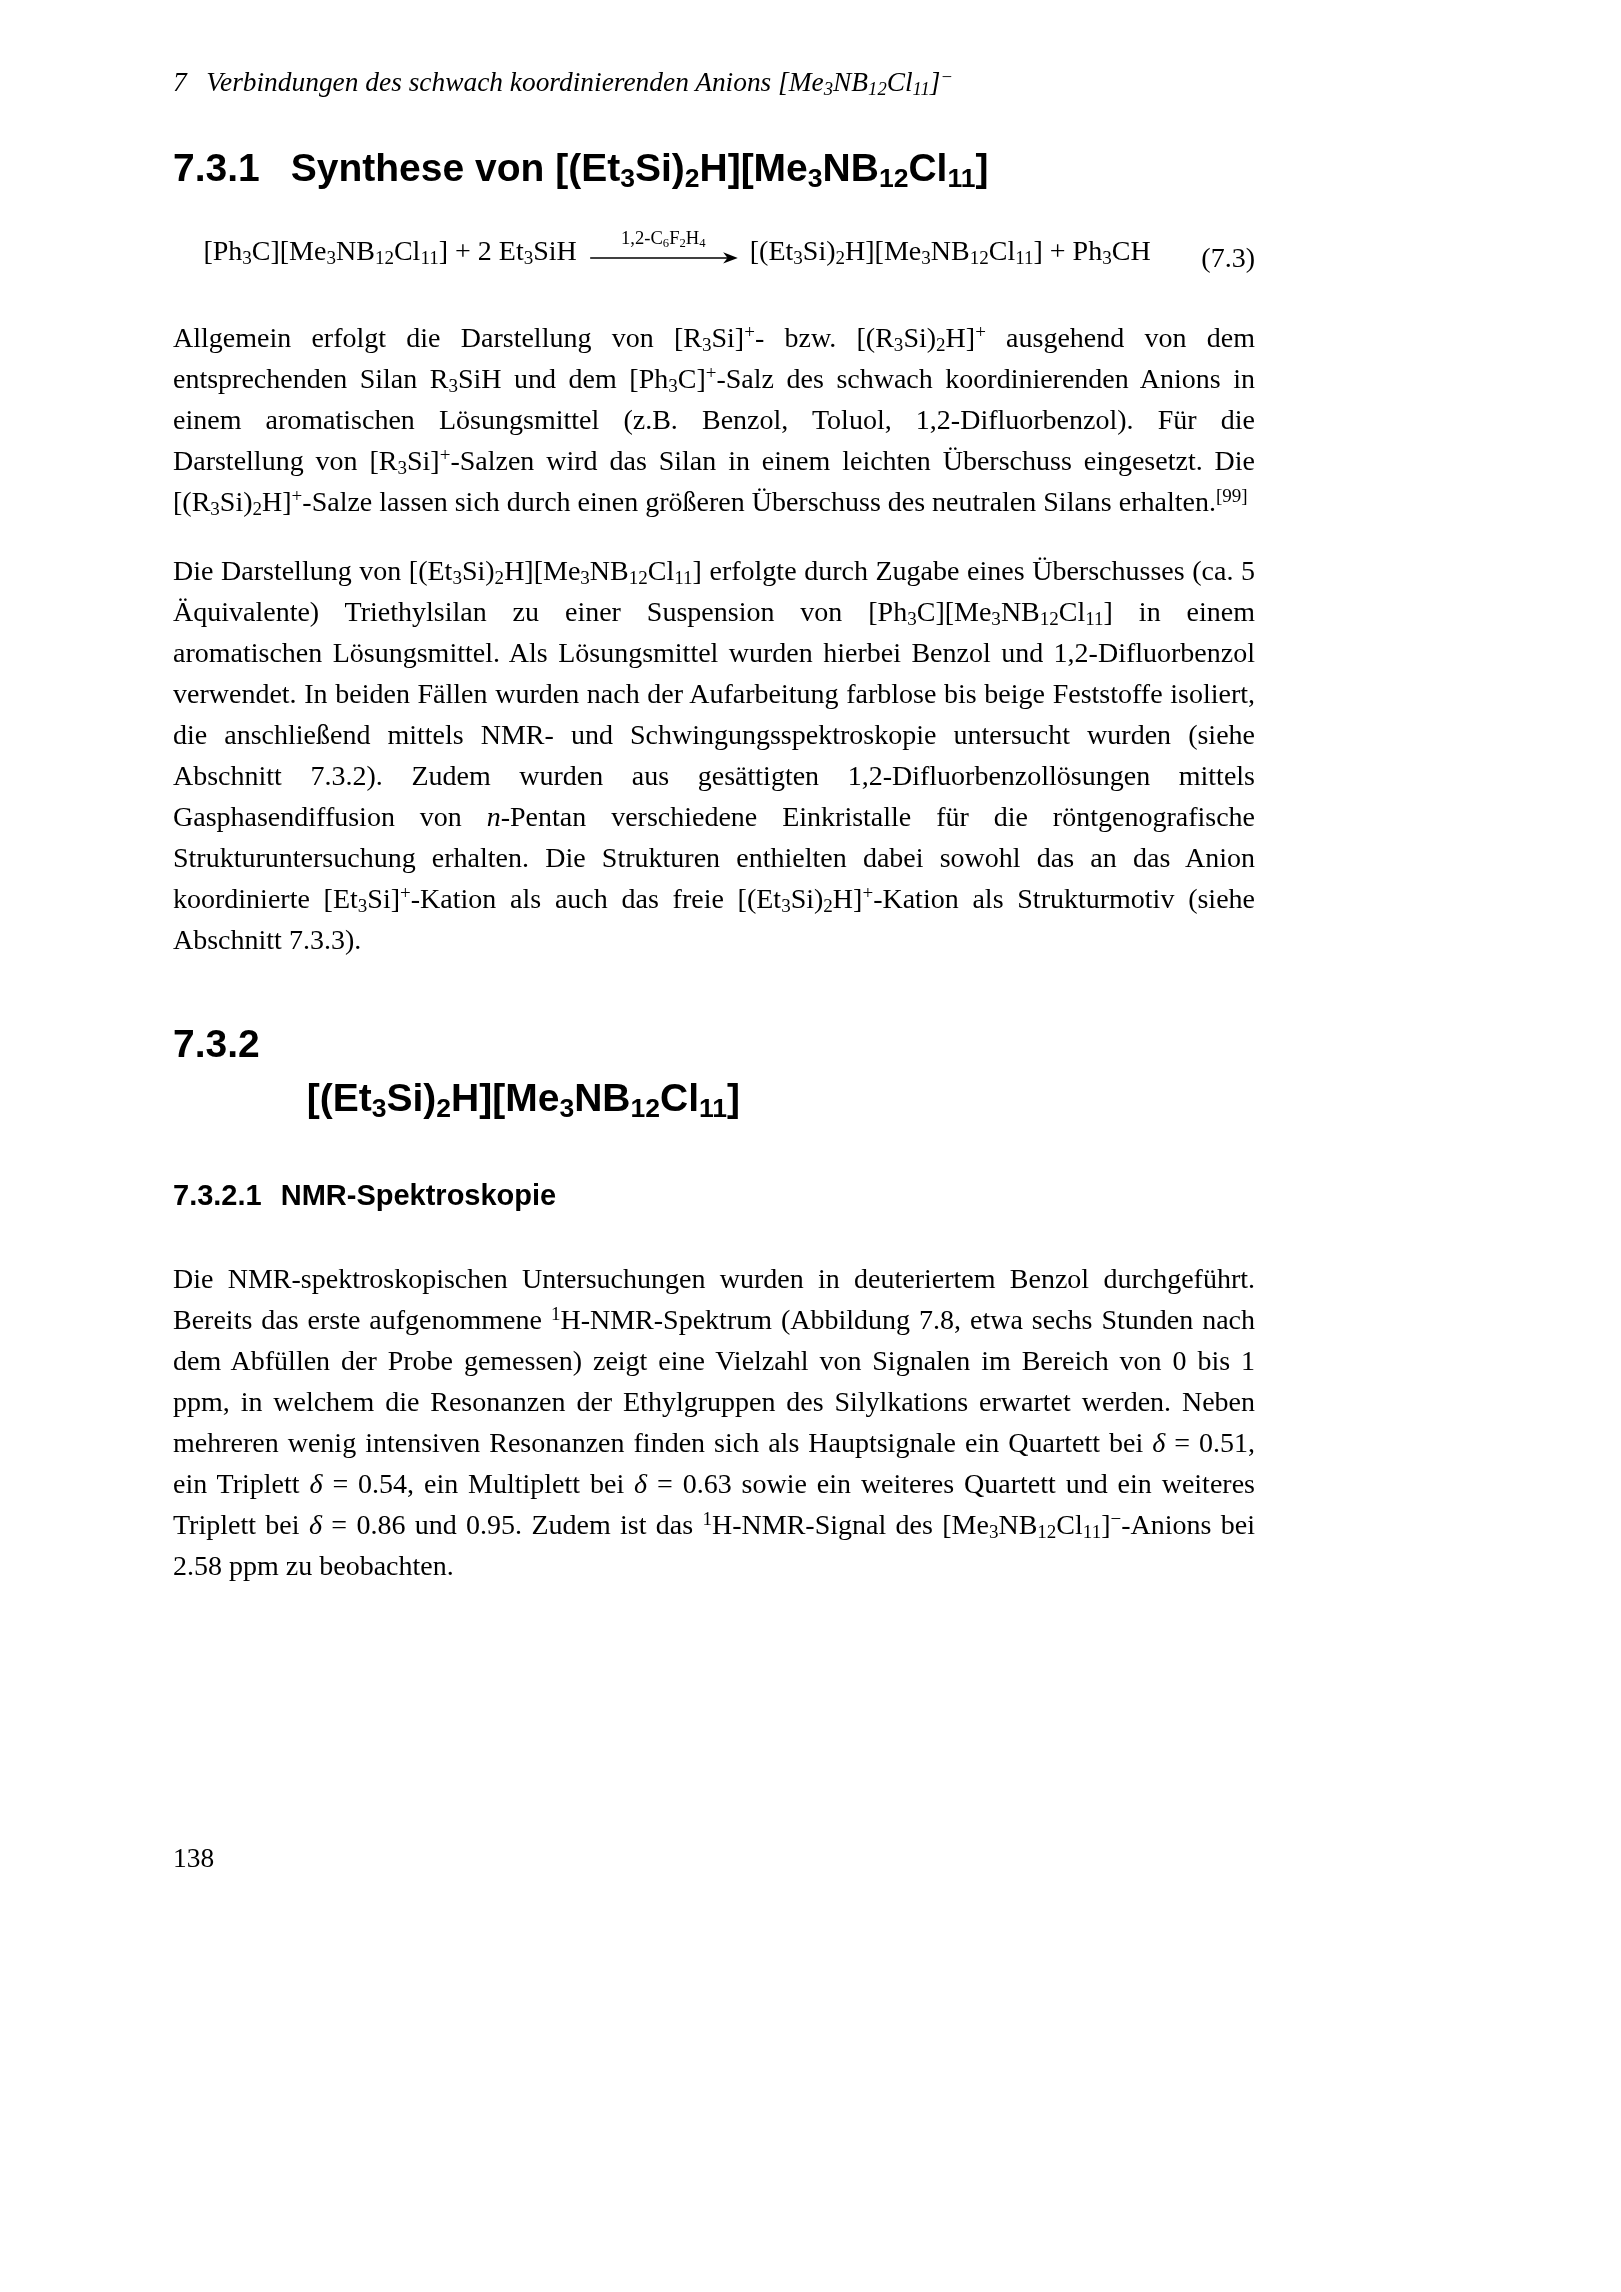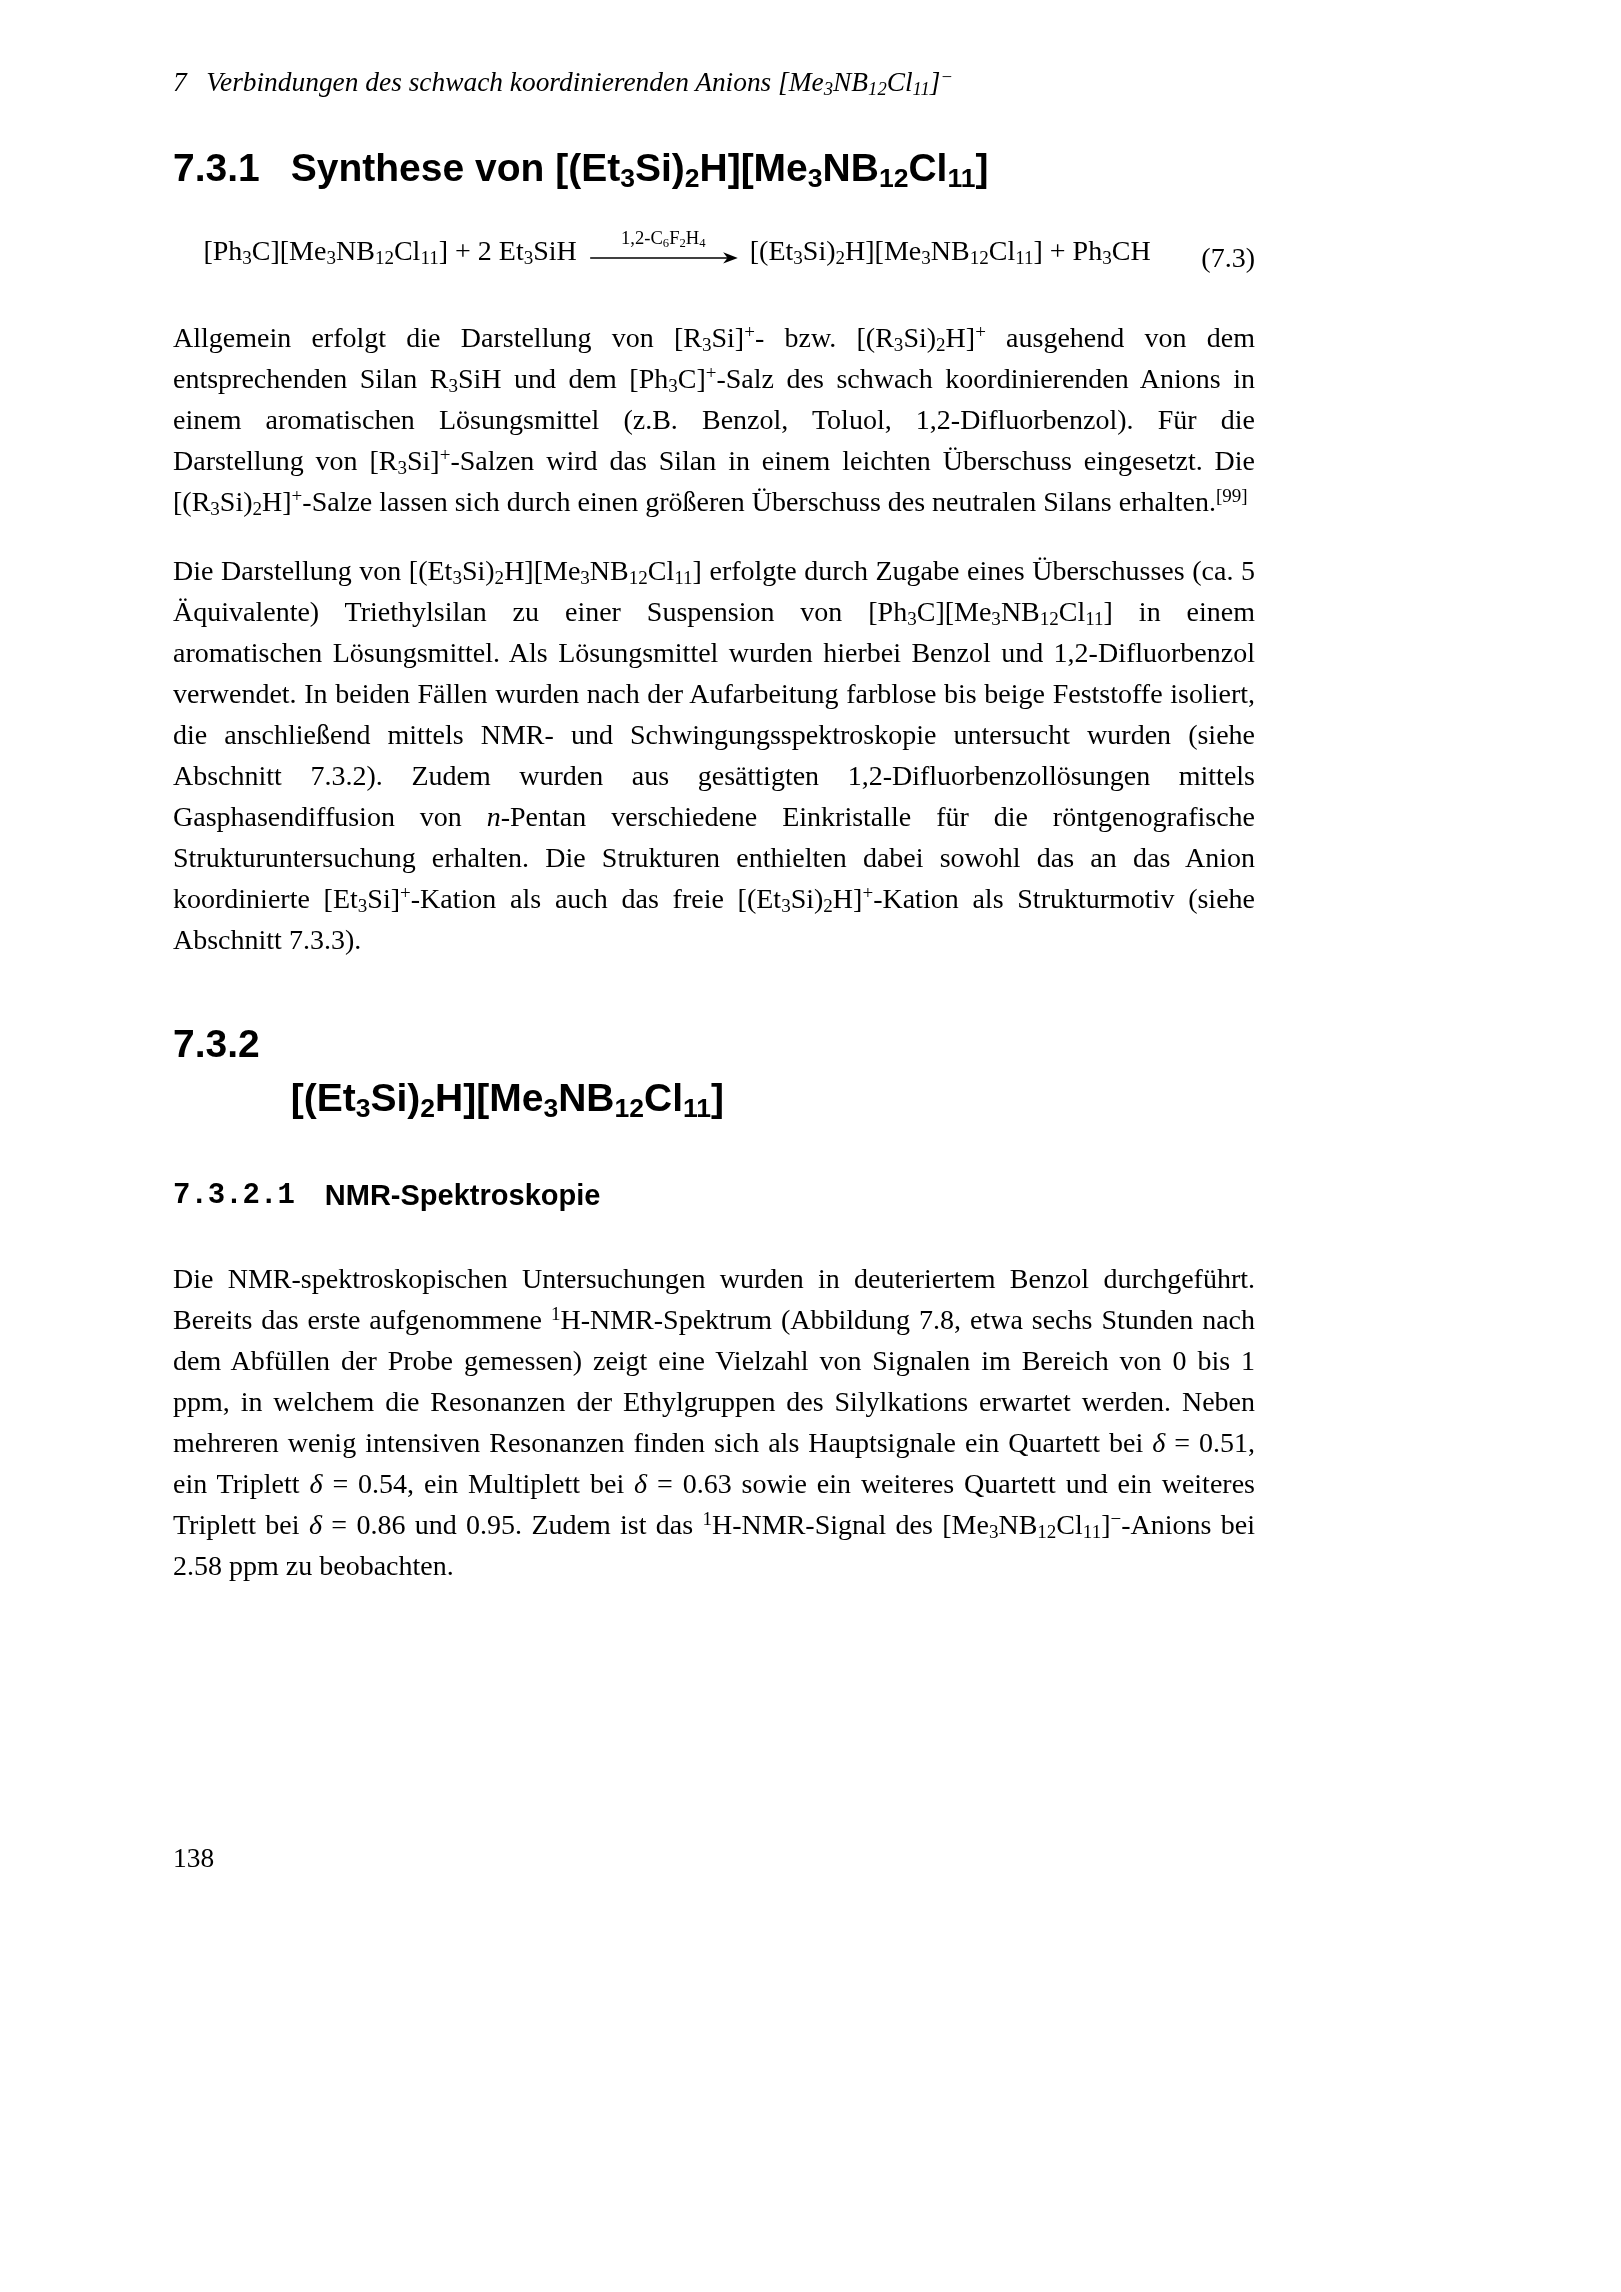--- a/index.html
+++ b/index.html
@@ -38,27 +38,27 @@
     font-weight: 700;
     display: flex;
     align-items: flex-start;
   }
   .h-section {
     font-size: 39px;
     line-height: 1.4;
     margin: 0 0 37px 0;
   }
   .h-section .sec-num { margin-right: 31px; flex: 0 0 auto; }
-  .h-732 { margin-top: 57px; margin-bottom: 43px; }
+  .h-732 { margin-top: 57px; margin-bottom: 43px; gap: 16px; }
   .h-subsection {
     font-size: 29px;
     line-height: 1.3;
     margin: 51px 0 43px 0;
   }
-  .h-subsection .sec-num { margin-right: 30px; flex: 0 0 auto; font-family: Liberation Mono, monospace; }
+  .h-subsection .sec-num { margin-right: 19px; flex: 0 0 auto; }
 
   
   .equation {
     position: relative;
     font-size: 28px;
     margin: 3.9px 0 47px 0;
   }
   .eq-row {
     display: flex;
     justify-content: center;

